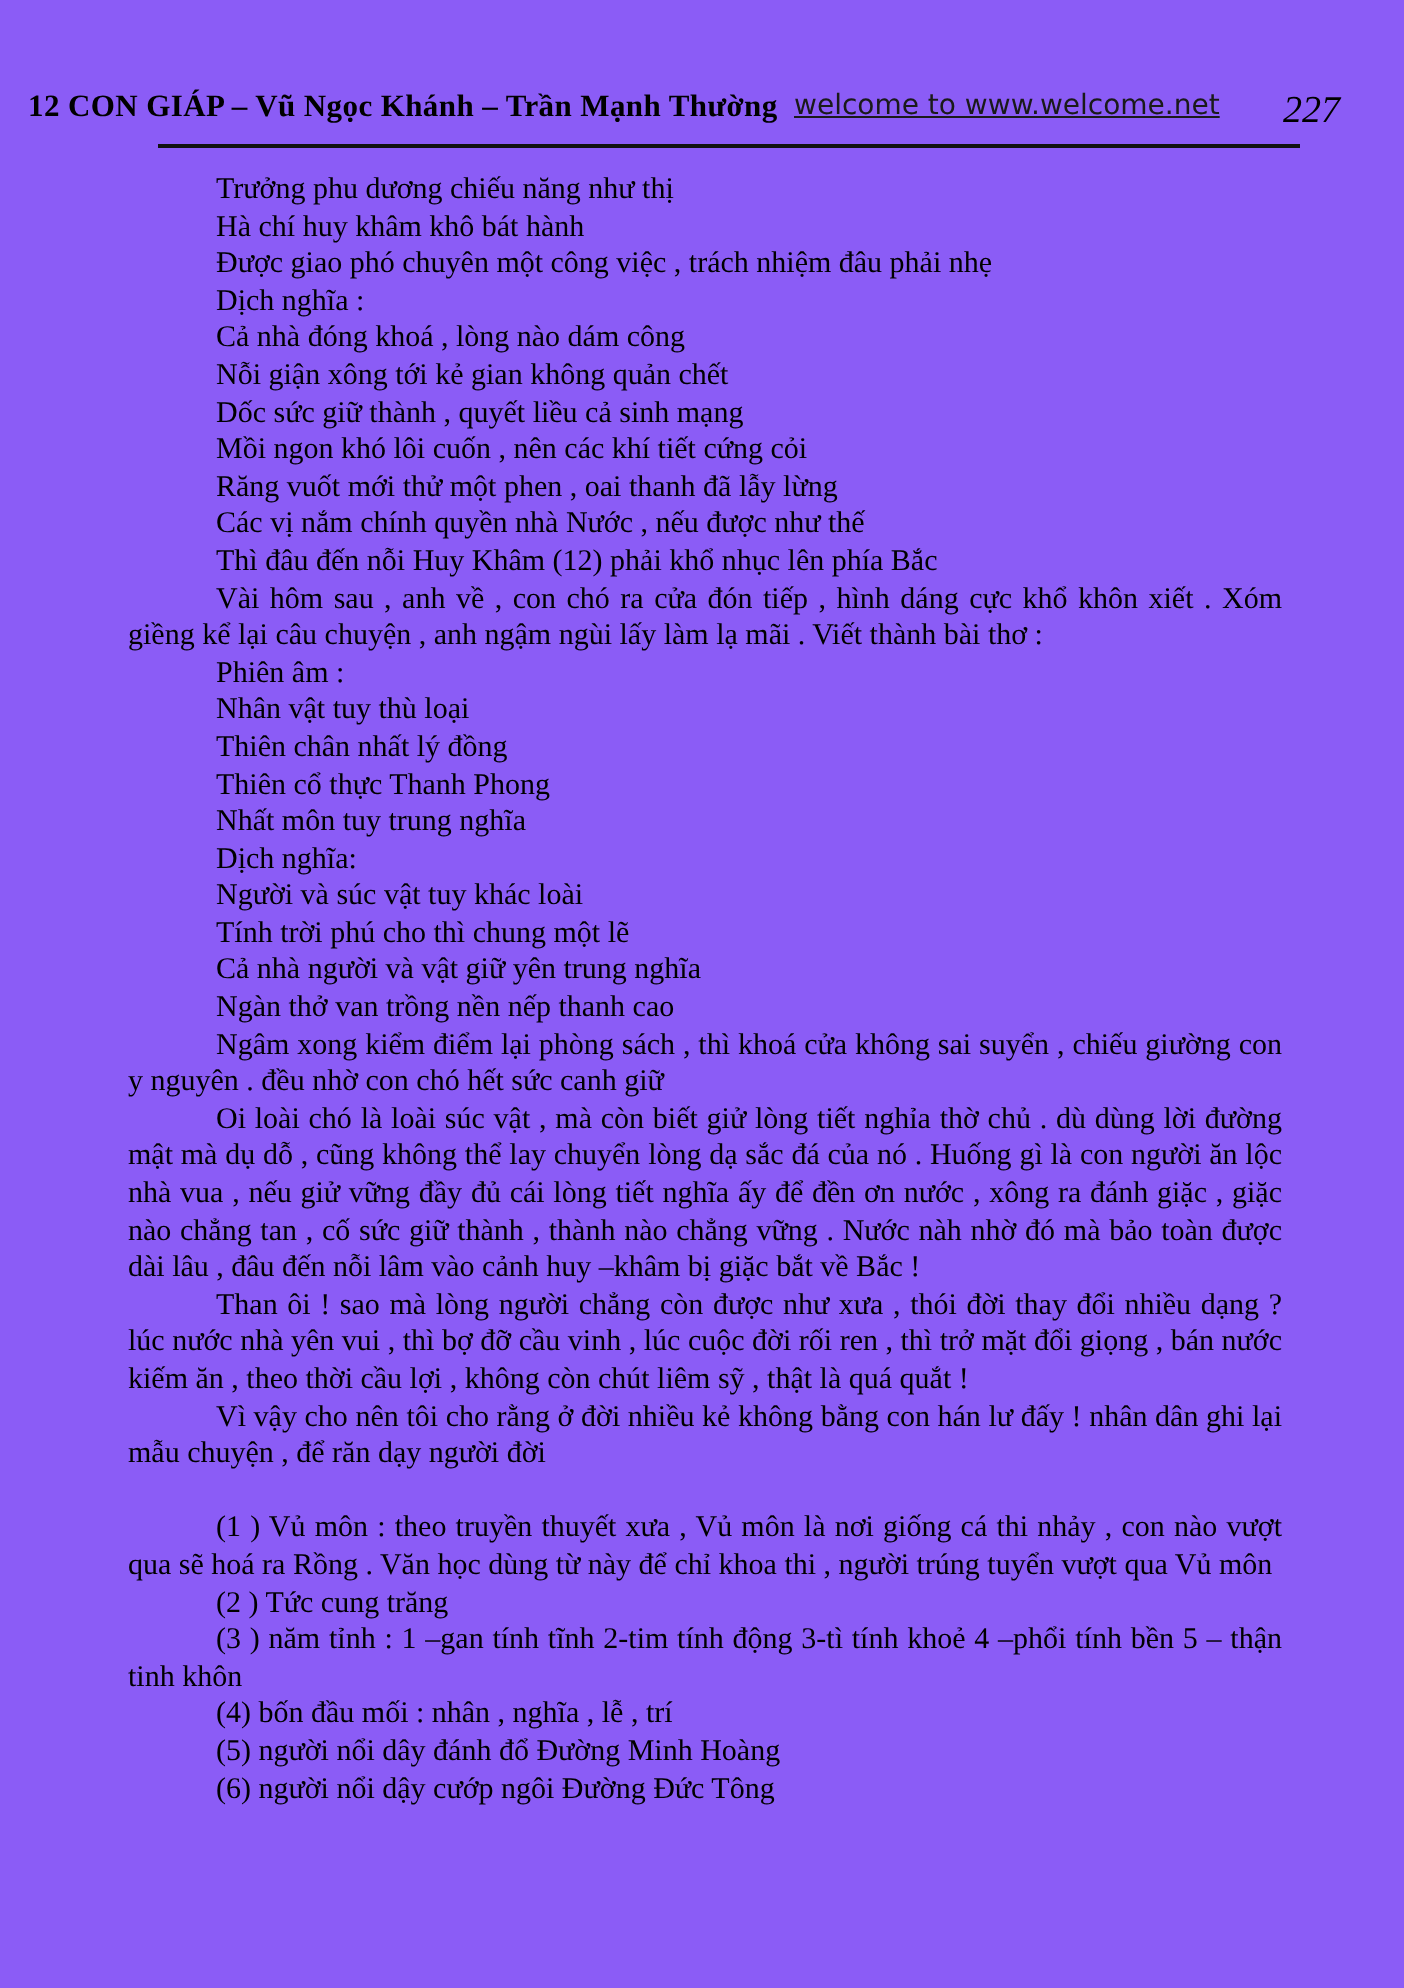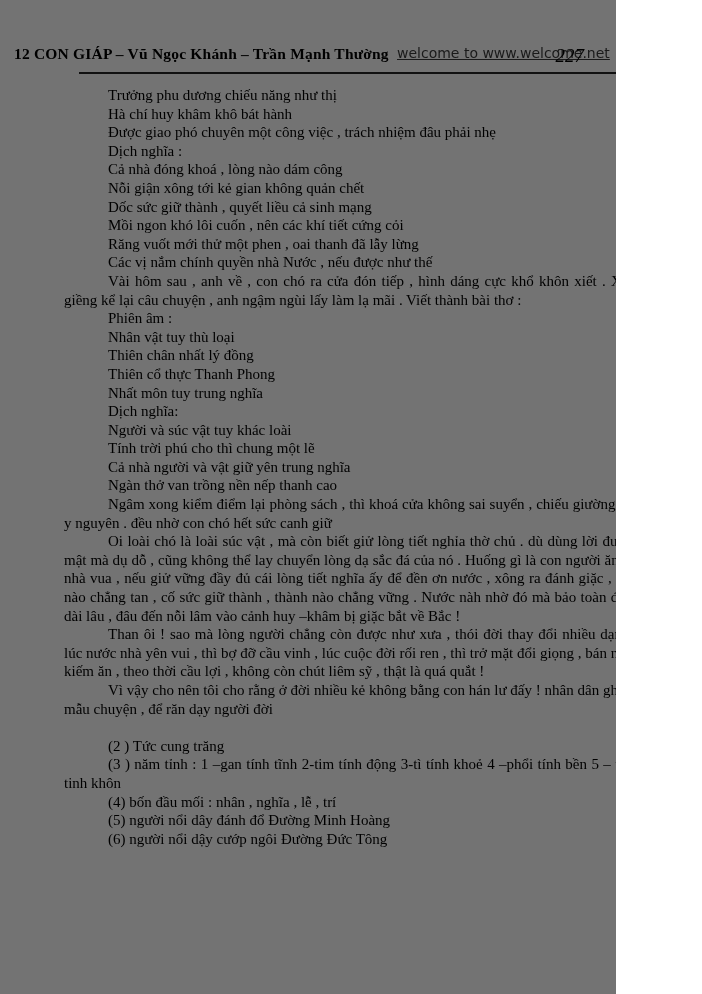--- a/index.html
+++ b/index.html
@@ -4,23 +4,23 @@
 <style>
   * { margin: 0; padding: 0; box-sizing: border-box; }
   html, body { width: 702px; height: 994px; }
   body {
     background: #ffffff;
     font-family: "Liberation Serif", "DejaVu Serif", serif;
     color: #000000;
   }
   .page {
     position: relative;
-    width: 616px;
+    width: 702px;
     height: 994px;
-    background: #737373;
+    background: #8b5cf6;
     overflow: hidden;
   }
   .header-title {
     position: absolute;
     left: 14px;
     top: 45px;
     font-size: 15.5px;
     font-weight: bold;
     white-space: nowrap;
     letter-spacing: 0.2px;
@@ -82,35 +82,37 @@
       <div class="text-line">Trưởng phu dương chiếu năng như thị</div>
       <div class="text-line">Hà chí huy khâm khô bát hành</div>
       <div class="text-line">Được giao phó chuyên một công việc , trách nhiệm đâu phải nhẹ</div>
       <div class="text-line">Dịch nghĩa :</div>
       <div class="text-line">Cả nhà đóng khoá , lòng nào dám công</div>
       <div class="text-line">Nỗi giận xông tới kẻ gian không quản chết</div>
       <div class="text-line">Dốc sức giữ thành , quyết liều cả sinh mạng</div>
       <div class="text-line">Mồi ngon khó lôi cuốn , nên các khí tiết cứng cỏi</div>
       <div class="text-line">Răng vuốt mới thử một phen , oai thanh đã lẫy lừng</div>
       <div class="text-line">Các vị nắm chính quyền nhà Nước , nếu được như thế</div>
+      <div class="text-line">Thì đâu đến nỗi Huy Khâm (12) phải khổ nhục lên phía Bắc</div>
       <div class="paragraph">Vài hôm sau , anh về , con chó ra cửa đón tiếp , hình dáng cực khổ khôn xiết . Xóm giềng kể lại câu chuyện , anh ngậm ngùi lấy làm lạ mãi . Viết thành bài thơ :</div>
       <div class="text-line">Phiên âm :</div>
       <div class="text-line">Nhân vật tuy thù loại</div>
       <div class="text-line">Thiên chân nhất lý đồng</div>
       <div class="text-line">Thiên cổ thực Thanh Phong</div>
       <div class="text-line">Nhất môn tuy trung nghĩa</div>
       <div class="text-line">Dịch nghĩa:</div>
       <div class="text-line">Người và súc vật tuy khác loài</div>
       <div class="text-line">Tính trời phú cho thì chung một lẽ</div>
       <div class="text-line">Cả nhà người và vật giữ yên trung nghĩa</div>
       <div class="text-line">Ngàn thở van trồng nền nếp thanh cao</div>
       <div class="paragraph">Ngâm xong kiểm điểm lại phòng sách , thì khoá cửa không sai suyển , chiếu giường con y nguyên . đều nhờ con chó hết sức canh giữ</div>
       <div class="paragraph">Oi loài chó là loài súc vật , mà còn biết giử lòng tiết nghỉa thờ chủ . dù dùng lời đường mật mà dụ dỗ , cũng không thể lay chuyển lòng dạ sắc đá của nó . Huống gì là con người ăn lộc nhà vua , nếu giử vững đầy đủ cái lòng tiết nghĩa ấy để đền ơn nước , xông ra đánh giặc , giặc nào chẳng tan , cố sức giữ thành , thành nào chẳng vững . Nước nàh nhờ đó mà bảo toàn được dài lâu , đâu đến nỗi lâm vào cảnh huy –khâm bị giặc bắt về Bắc !</div>
       <div class="paragraph">Than ôi ! sao mà lòng người chẳng còn được như xưa , thói đời thay đổi nhiều dạng ? lúc nước nhà yên vui , thì bợ đỡ cầu vinh , lúc cuộc đời rối ren , thì trở mặt đổi giọng , bán nước kiếm ăn , theo thời cầu lợi , không còn chút liêm sỹ , thật là quá quắt !</div>
       <div class="paragraph">Vì vậy cho nên tôi cho rằng ở đời nhiều kẻ không bằng con hán lư đấy ! nhân dân ghi lại mẫu chuyện , để răn dạy người đời</div>
       <div class="spacer"></div>
+      <div class="paragraph">(1 ) Vủ môn : theo truyền thuyết xưa , Vủ môn là nơi giống cá thi nhảy , con nào vượt qua sẽ hoá ra Rồng . Văn học dùng từ này để chỉ khoa thi , người trúng tuyển vượt qua Vủ môn</div>
       <div class="text-line">(2 ) Tức cung trăng</div>
       <div class="paragraph">(3 ) năm tỉnh : 1 –gan tính tĩnh 2-tim tính động 3-tì tính khoẻ 4 –phổi tính bền 5 – thận tinh khôn</div>
       <div class="text-line">(4) bốn đầu mối : nhân , nghĩa , lễ , trí</div>
       <div class="text-line">(5) người nổi dây đánh đổ Đường Minh Hoàng</div>
       <div class="text-line">(6) người nổi dậy cướp ngôi Đường Đức Tông</div>
     </div>
 </div>
 
 </body></html>

